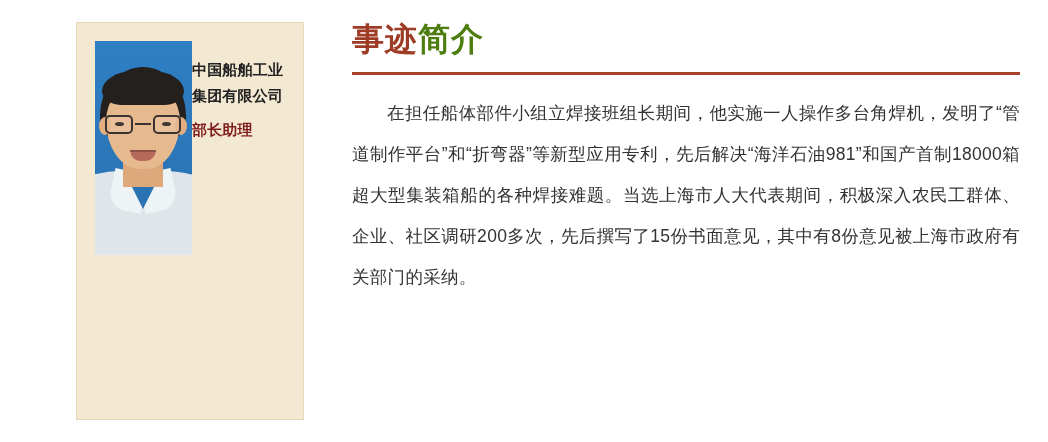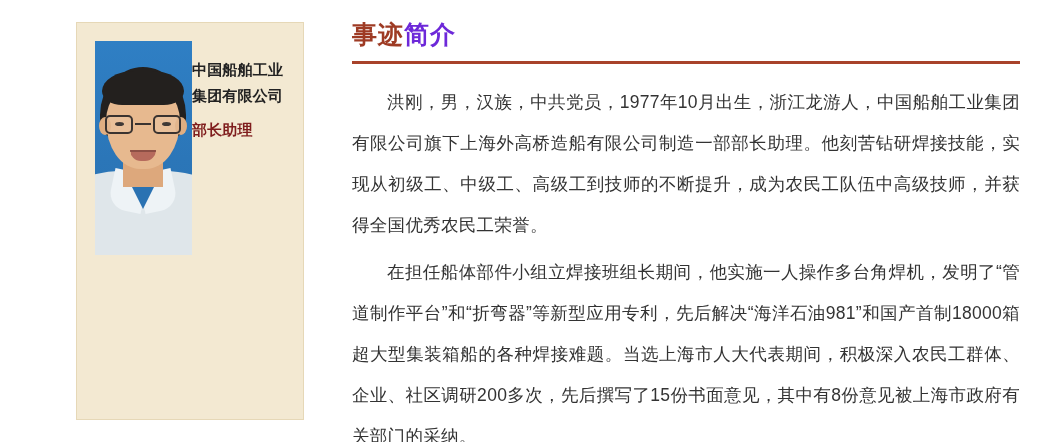--- a/index.html
+++ b/index.html
@@ -200,30 +200,30 @@
 
   
   .article {
     flex: 1;
     margin: 18px 28px 18px 48px;
     position: relative;
   }
   .section-title {
     display: flex;
     align-items: center;
-    font-size: 25px;
+    font-size: 32px;
     font-weight: bold;
     letter-spacing: 1px;
     padding-bottom: 10px;
     border-bottom: 3px solid #a8422a;
     width: 100%;
     box-sizing: border-box;
   }
   .section-title .t1 { color: #9e3b24; }
-  .section-title .t2 { color: #6d28d9; }
+  .section-title .t2 { color: #4d7c0f; }
 
   .body-text {
     margin-top: 18px;
     color: #333333;
     font-size: 17.5px;
     line-height: 41px;
     text-align: justify;
     letter-spacing: 0.3px;
   }
   .body-text p {
@@ -264,18 +264,17 @@
     </div>
   </div>
 
   <div class="article">
     <div class="section-title">
       <span class="t1">事迹</span>
       <span class="t2">简介</span>
     </div>
 
     <div class="body-text">
-      <p>洪刚，男，汉族，中共党员，1977年10月出生，浙江龙游人，中国船舶工业集团有限公司旗下上海外高桥造船有限公司制造一部部长助理。他刻苦钻研焊接技能，实现从初级工、中级工、高级工到技师的不断提升，成为农民工队伍中高级技师，并获得全国优秀农民工荣誉。</p>
       <p>在担任船体部件小组立焊接班组长期间，他实施一人操作多台角焊机，发明了“管道制作平台”和“折弯器”等新型应用专利，先后解决“海洋石油981”和国产首制18000箱超大型集装箱船的各种焊接难题。当选上海市人大代表期间，积极深入农民工群体、企业、社区调研200多次，先后撰写了15份书面意见，其中有8份意见被上海市政府有关部门的采纳。</p>
     </div>
   </div>
 
 </div>
 
 </body></html>

